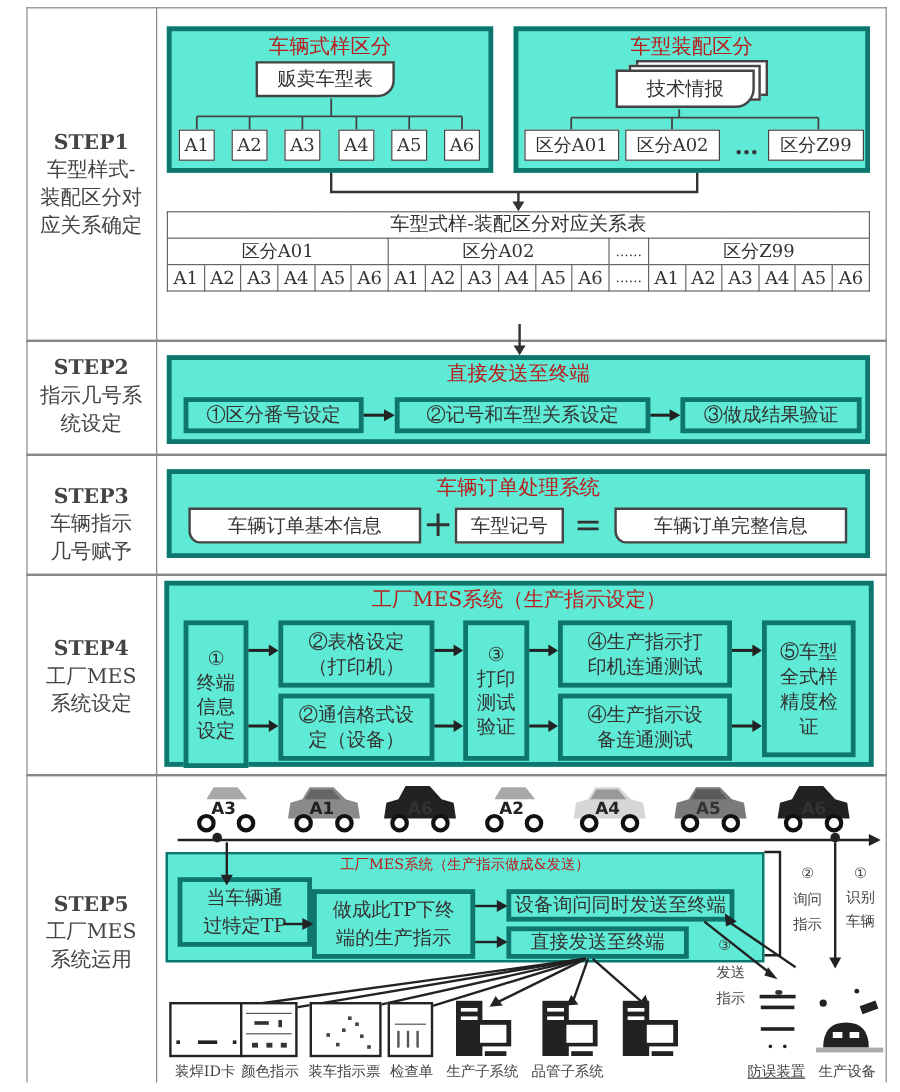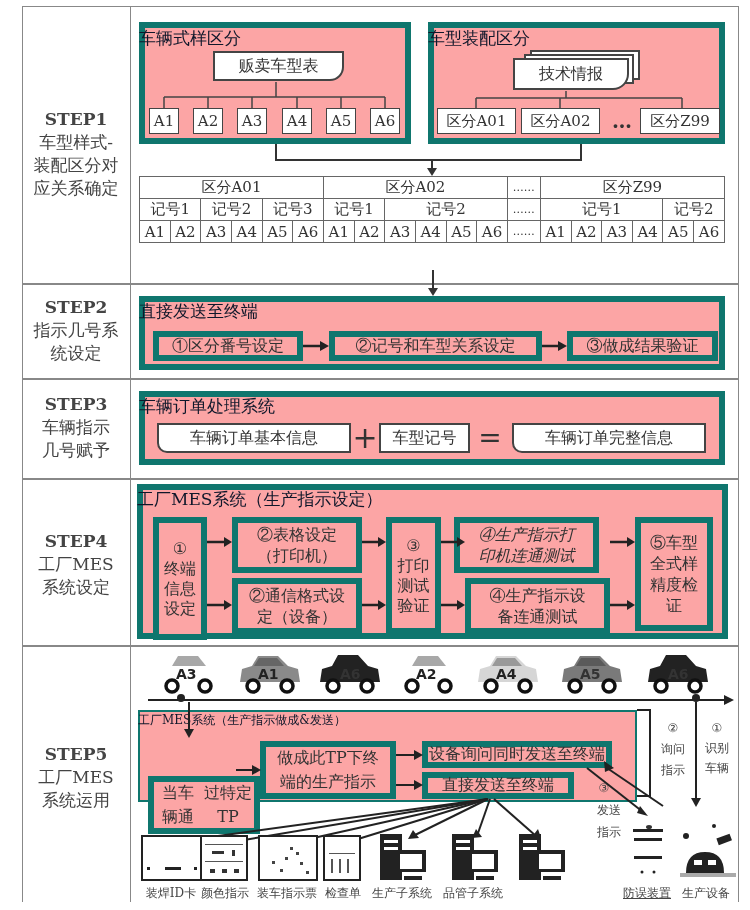--- a/index.html
+++ b/index.html
@@ -1,26 +1,26 @@
 <!DOCTYPE html>
 <html><head>
 <meta charset="utf-8">
 <style>
   html, body { margin:0; padding:0; background:#fff; }
   body { width:750px; height:910px; position:relative; overflow:hidden;
          font-family:"DejaVu Serif","Liberation Serif",serif; color:#333; }
   .abs { position:absolute; box-sizing:border-box; }
   .hline { position:absolute; height:0; border-top:1.5px solid #888; }
   .vline { position:absolute; width:0; border-left:1.5px solid #888; }
-  .box { position:absolute; box-sizing:border-box; border:6px solid #0f766e; background:#fca5a5; }
+  .box { position:absolute; box-sizing:border-box; border:4px solid #0f766e; background:#5eead4; }
   .box2 { position:absolute; box-sizing:border-box; border:1.5px solid #444; background:#fff; }
   .ctr { display:flex; align-items:center; justify-content:center; text-align:center; }
   .step { position:absolute; left:22px; width:108px; text-align:center; font-size:17px; line-height:23px; color:#444; }
   .step b { font-weight:bold; display:block; }
-  .title { position:absolute; font-size:17px; color:#0f172a; white-space:nowrap; }
+  .title { position:absolute; font-size:17px; color:#b91c1c; text-align:center; white-space:nowrap; }
   .t16 { font-size:16px; }
   .t15 { font-size:15px; }
   .t14 { font-size:14px; }
   .t13 { font-size:13px; }
   .t11 { font-size:11px; }
   table.rel { border-collapse:collapse; position:absolute; left:139px; top:176px; width:586px; font-size:15px; color:#333; }
   table.rel td { border:1px solid #666; text-align:center; padding:0; height:21px; white-space:nowrap; }
   svg { position:absolute; overflow:visible; }
   .lbl { position:absolute; font-size:12px; color:#444; white-space:nowrap; text-align:center; }
 </style>
@@ -40,39 +40,39 @@
   <b>STEP1</b>
   <div>车型样式-</div>
   <div>装配区分对</div>
   <div>应关系确定</div>
 </div>
 <div class="step" style="top:296px;">
   <b>STEP2</b>
   <div>指示几号系</div>
   <div>统设定</div>
 </div>
-<div class="step" style="top:393px;text-align:center;">
+<div class="step" style="top:403px;text-align:center;">
   <b>STEP3</b>
   <div>车辆指示</div>
   <div>几号赋予</div>
 </div>
 <div class="step" style="top:530px;">
   <b>STEP4</b>
   <div>工厂MES</div>
   <div>系统设定</div>
 </div>
 <div class="step" style="top:743px;text-align:center;">
   <b>STEP5</b>
   <div>工厂MES</div>
   <div>系统运用</div>
 </div>
 
 <div class="box" style="left:139px;top:22px;width:272px;height:122px;"></div>
 <div class="title" style="left:139px;top:27px;width:272px;">车辆式样区分</div>
-<div class="box2 ctr t16" style="left:213px;top:51px;width:131px;height:30px;border-width:2px;border-radius:0 0 14px 0;">贩卖车型表</div>
+<div class="box2 ctr t16" style="left:213px;top:51px;width:116px;height:30px;border-width:2px;border-radius:0 0 14px 0;">贩卖车型表</div>
 <svg style="left:0;top:0;" width="750" height="910">
   <g stroke="#444" stroke-width="1.5" fill="none">
     <line x1="276" y1="82" x2="276" y2="97"></line>
     <line x1="164" y1="97" x2="385" y2="97"></line>
     <line x1="164" y1="97" x2="164" y2="108"></line>
     <line x1="208" y1="97" x2="208" y2="108"></line>
     <line x1="252" y1="97" x2="252" y2="108"></line>
     <line x1="297" y1="97" x2="297" y2="108"></line>
     <line x1="341" y1="97" x2="341" y2="108"></line>
     <line x1="385" y1="97" x2="385" y2="108"></line>
@@ -107,35 +107,28 @@
 <svg style="left:0;top:0;" width="750" height="910">
   <g stroke="#333" stroke-width="2" fill="none">
     <polyline points="276,144 276,160 581,160 581,144"></polyline>
     <line x1="432" y1="160" x2="432" y2="170"></line>
   </g>
   <polygon points="427,168 437,168 432,176" fill="#333"></polygon>
 </svg>
 
 <table class="rel">
   <tbody>
+      <tr>
+    <td colspan="20" class="t16" style="font-size:16px;">车型式样-装配区分对应关系表</td>
+  </tr>
   <tr>
     <td colspan="6">区分A01</td>
     <td colspan="6">区分A02</td>
     <td class="t11">……</td>
     <td colspan="6">区分Z99</td>
-  </tr>
-  <tr>
-    <td colspan="2">记号1</td>
-    <td colspan="2">记号2</td>
-    <td colspan="2">记号3</td>
-    <td colspan="2">记号1</td>
-    <td colspan="4">记号2</td>
-    <td class="t11">……</td>
-    <td colspan="4">记号1</td>
-    <td colspan="2">记号2</td>
   </tr>
   <tr>
     <td>A1</td>
     <td>A2</td>
     <td>A3</td>
     <td>A4</td>
     <td>A5</td>
     <td>A6</td>
     <td>A1</td>
     <td>A2</td>
@@ -198,21 +191,21 @@
 <div class="box ctr t16" style="left:232px;top:578px;width:130px;height:56px;flex-direction:column;line-height:21px;">
   <div>②通信格式设</div>
   <div>定（设备）</div>
 </div>
 <div class="box ctr t16" style="left:386px;top:517px;width:55px;height:117px;flex-direction:column;line-height:20px;">
   <div>③</div>
   <div>打印</div>
   <div>测试</div>
   <div>验证</div>
 </div>
-<div class="box ctr t16" style="left:454px;top:517px;width:145px;height:56px;flex-direction:column;line-height:21px;font-style:italic;">
+<div class="box ctr t16" style="left:465px;top:517px;width:145px;height:56px;flex-direction:column;line-height:21px;">
   <div>④生产指示打</div>
   <div>印机连通测试</div>
 </div>
 <div class="box ctr t16" style="left:465px;top:578px;width:145px;height:56px;flex-direction:column;line-height:21px;">
   <div>④生产指示设</div>
   <div>备连通测试</div>
 </div>
 <div class="box ctr t16" style="left:635px;top:517px;width:78px;height:114px;flex-direction:column;line-height:21px;">
   <div>⑤车型</div>
   <div>全式样</div>
@@ -310,21 +303,21 @@
   <svg width="64" height="42" style="left:0;top:0;">
     <path d="M2,30 L4,17 L14,14 L20,3 L40,3 L50,14 L60,17 L62,30 Z" fill="#222"></path>
     <circle cx="15" cy="34" r="6" fill="#fff" stroke="#111" stroke-width="3.5"></circle>
     <circle cx="49" cy="34" r="6" fill="#fff" stroke="#111" stroke-width="3.5"></circle>
   </svg>
   <span class="abs" style="left:22px;top:14px;font-family:'DejaVu Sans',sans-serif;font-weight:bold;font-size:14px;color:#333;">A6</span>
 </div>
 
 <div class="box" style="left:138px;top:710px;width:499px;height:92px;border-width:2.5px;"></div>
 <div class="title" style="left:138px;top:712px;width:499px;font-size:12px;">工厂MES系统（生产指示做成&amp;发送）</div>
-<div class="box ctr t16" style="left:148px;top:776px;width:112px;height:58px;flex-direction:row;line-height:24px;">
+<div class="box ctr t16" style="left:148px;top:731px;width:112px;height:58px;flex-direction:column;line-height:24px;">
   <div>当车辆通</div>
   <div>过特定TP</div>
 </div>
 <div class="box ctr t16" style="left:260px;top:741px;width:136px;height:58px;flex-direction:column;line-height:24px;">
   <div>做成此TP下终</div>
   <div>端的生产指示</div>
 </div>
 <div class="box ctr t16" style="left:422px;top:741px;width:190px;height:27px;">设备询问同时发送至终端</div>
 <div class="box ctr t16" style="left:422px;top:772px;width:152px;height:27px;">直接发送至终端</div>
 

